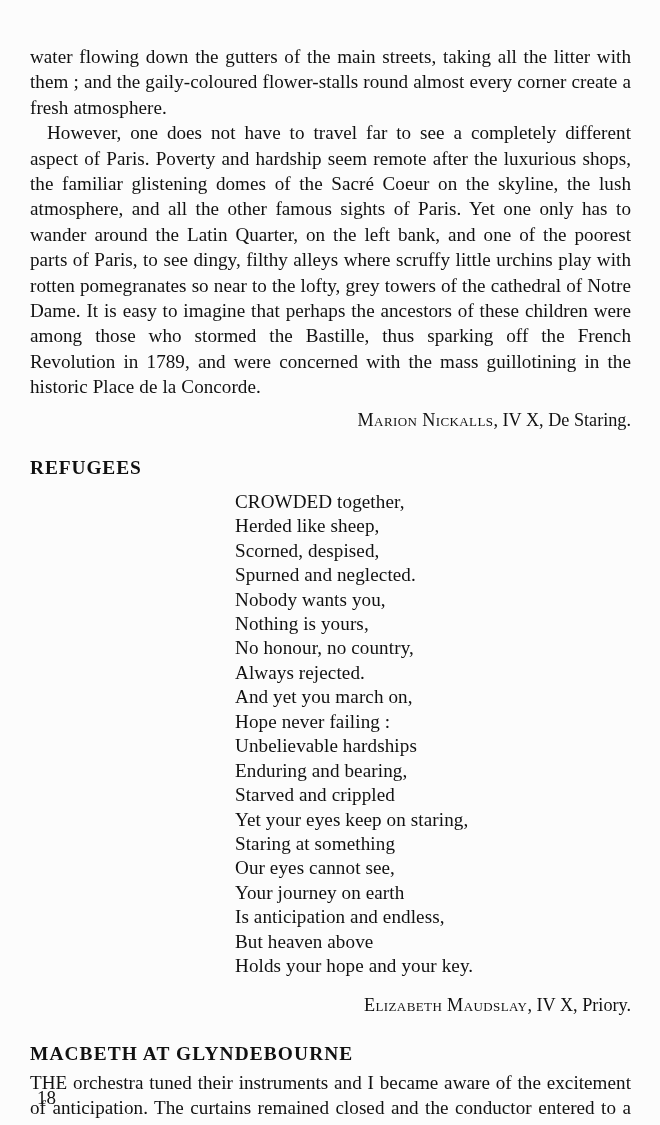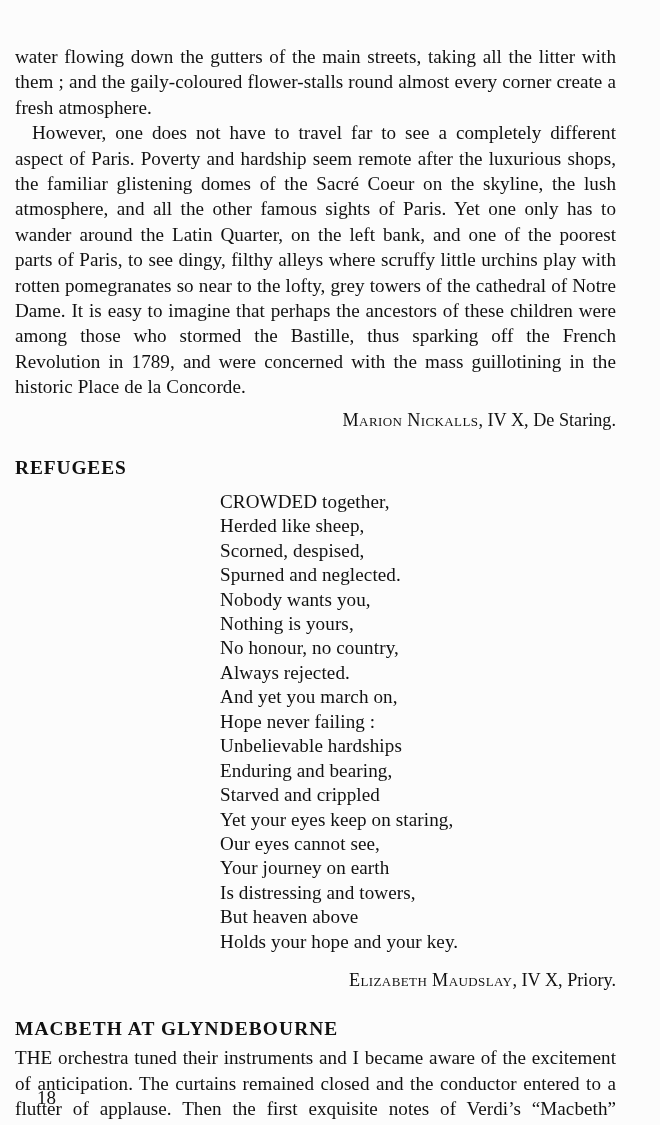--- a/index.html
+++ b/index.html
@@ -12,21 +12,21 @@
     height: 1125px;
     position: relative;
     background: #fcfcfc;
     font-family: "Liberation Serif", "DejaVu Serif", serif;
     color: #111111;
     overflow: hidden;
   }
 
   .page {
     position: absolute;
-    left: 15px;
+    left: 30px;
     top: 0;
     width: 601px;
     height: 969px;
   }
 
   
   .prose {
     font-size: 19.1px;
     line-height: 25.4px;
     text-align: justify;
@@ -113,23 +113,24 @@
     <div class="line">Nobody wants you,</div>
     <div class="line">Nothing is yours,</div>
     <div class="line">No honour, no country,</div>
     <div class="line">Always rejected.</div>
     <div class="line">And yet you march on,</div>
     <div class="line">Hope never failing :</div>
     <div class="line">Unbelievable hardships</div>
     <div class="line">Enduring and bearing,</div>
     <div class="line">Starved and crippled</div>
     <div class="line">Yet your eyes keep on staring,</div>
+    <div class="line">Staring at something</div>
     <div class="line">Our eyes cannot see,</div>
     <div class="line">Your journey on earth</div>
-    <div class="line">Is distressing and towers,</div>
+    <div class="line">Is anticipation and endless,</div>
     <div class="line">But heaven above</div>
     <div class="line">Holds your hope and your key.</div>
   </div>
 
   <p class="attrib">
     <span class="sc">Elizabeth Maudslay</span><span>, IV X, Priory.</span>
   </p>
 
   <h2 class="heading macbeth">MACBETH AT GLYNDEBOURNE</h2>
 

